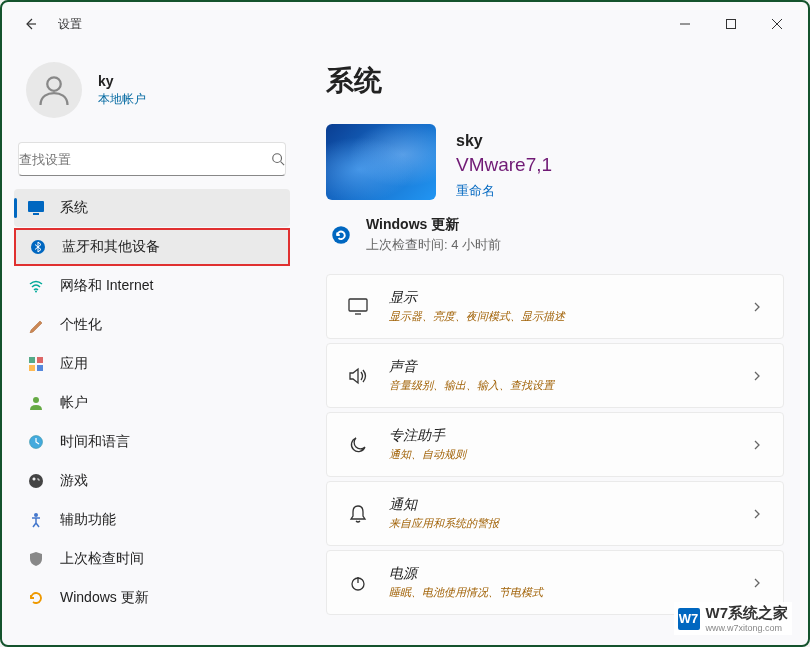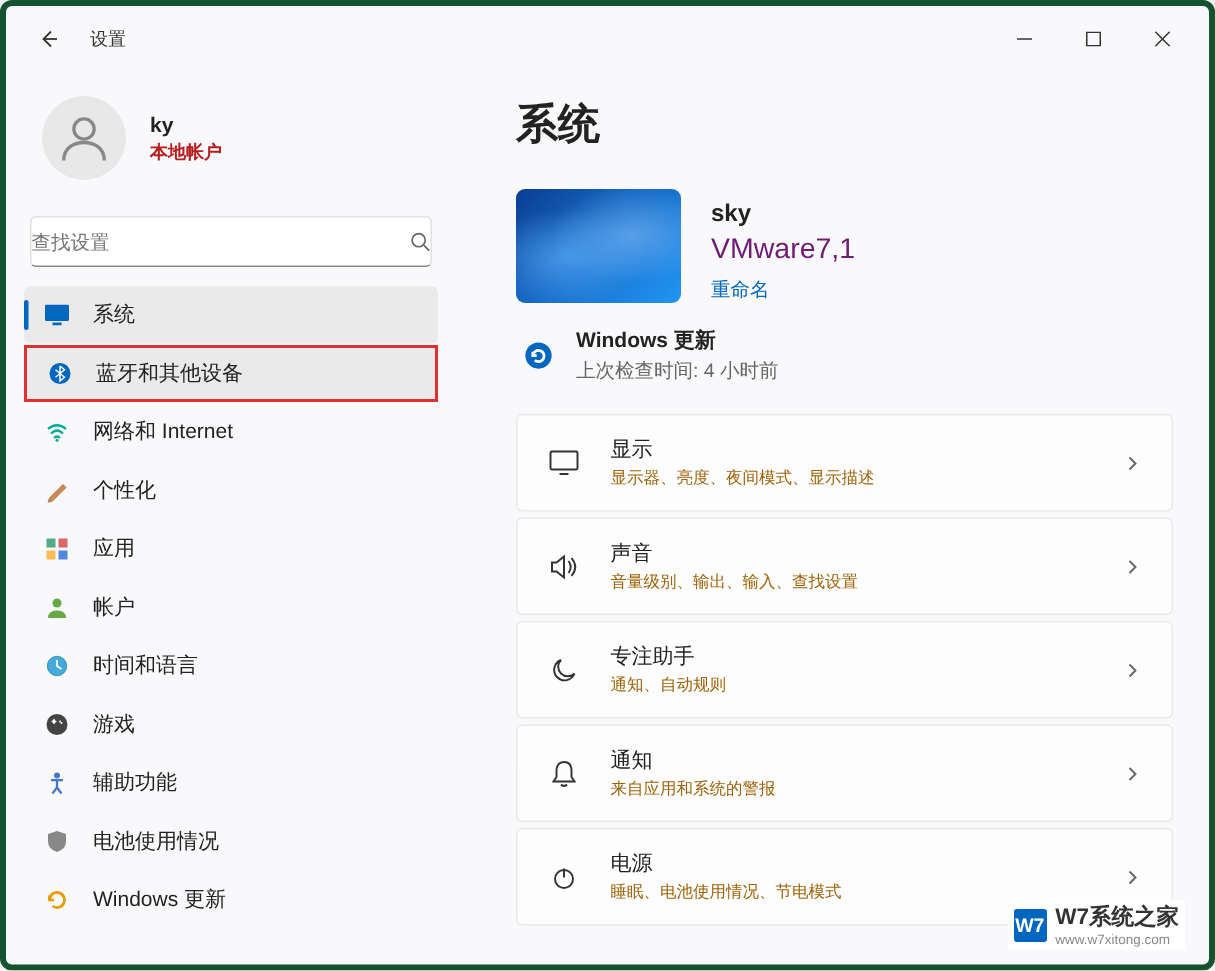--- a/index.html
+++ b/index.html
@@ -1,33 +1,33 @@
 <!DOCTYPE html>
 <html><head>
   <meta charset="utf-8">
   <style>
     * { margin: 0; padding: 0; box-sizing: border-box; font-family: "Segoe UI", "Microsoft YaHei", sans-serif; }
     body { background: #f3f3f3; width: 810px; height: 647px; overflow: hidden; position: relative; }
     
-    .window { background: #f9f9fb; width: 810px; height: 647px; border: 4px solid #14532d; border-radius: 8px; position: relative; }
+    .window { background: #f9f9fb; width: 810px; height: 647px; border: 2px solid #14532d; border-radius: 8px; position: relative; }
     
     .titlebar { height: 44px; display: flex; align-items: center; padding: 0 8px; }
     .back-btn { width: 40px; height: 40px; display: flex; align-items: center; justify-content: center; cursor: pointer; border-radius: 4px; }
     .app-title { font-size: 12px; margin-left: 8px; color: #333; }
     .window-controls { margin-left: auto; display: flex; }
     .win-ctrl { width: 46px; height: 32px; display: flex; align-items: center; justify-content: center; cursor: pointer; }
     
-    .content-area { display: flex; height: calc(100% - 44px); gap: 16px; }
+    .content-area { display: flex; height: calc(100% - 44px); }
     
     .sidebar { width: 300px; padding: 0 12px; display: flex; flex-direction: column; }
     
     .user-section { display: flex; align-items: center; padding: 16px 12px 24px; }
     .avatar { width: 56px; height: 56px; border-radius: 50%; background: #e8e8e8; display: flex; align-items: center; justify-content: center; margin-right: 16px; }
     .user-name { font-size: 14px; font-weight: 600; color: #222; }
-    .user-type { font-size: 12px; color: #b91c1c; margin-top: 2px; font-weight: bold; }
+    .user-type { font-size: 12px; color: #0369a1; margin-top: 2px; }
     
     .search-box { background: white; border: 1px solid #e0e0e0; border-bottom: 1px solid #888; border-radius: 4px; height: 34px; display: flex; align-items: center; padding: 0 0; margin: 0 4px 12px; }
     .search-input { border: none; outline: none; flex: 1; font-size: 13px; background: transparent; }
     .search-icon { color: #666; }
     
     .nav-list { flex: 1; overflow-y: auto; }
     .nav-item { display: flex; align-items: center; height: 38px; padding: 0 12px; border-radius: 4px; cursor: pointer; margin: 1px 0; position: relative; }
     .nav-item.active { background: #eaeaea; }
     .nav-item.active::before { content: ''; position: absolute; left: 0; top: 9px; bottom: 9px; width: 3px; background: #0067c0; border-radius: 2px; }
     .nav-item.highlighted { border: 2px solid #e03030; background: #eaeaea; border-radius: 0; }
@@ -42,21 +42,21 @@
     .device-thumb::after { content: ''; position: absolute; inset: 0; background: radial-gradient(ellipse at 30% 60%, rgba(100,180,255,0.6), transparent 50%), radial-gradient(ellipse at 70% 40%, rgba(150,200,255,0.5), transparent 50%); }
     .device-name { font-size: 16px; font-weight: 600; color: #222; }
     .device-model { font-size: 19px; color: #701a75; margin-top: 4px; }
     .rename-link { font-size: 13px; color: #0067c0; margin-top: 6px; cursor: pointer; display: inline-block; }
     
     .update-section { display: flex; align-items: center; padding: 4px 0 20px; }
     .update-icon { width: 22px; height: 22px; margin-right: 14px; display: flex; align-items: center; justify-content: center; margin-left: 4px;}
     .update-title { font-size: 14px; font-weight: 600; color: #222; }
     .update-sub { font-size: 13px; color: #666; margin-top: 2px; }
     
-    .settings-list { display: flex; flex-direction: column; gap: 4px; }
+    .settings-list { display: flex; flex-direction: column; gap: 4px; font-style: italic; }
     .setting-row { background: #fdfdfd; border: 1px solid #eaeaea; border-radius: 4px; padding: 14px 20px; display: flex; align-items: center; cursor: pointer; }
     .row-icon { width: 22px; height: 22px; display: flex; align-items: center; justify-content: center; margin-right: 20px; flex-shrink: 0; color: #333; }
     .row-text { flex: 1; }
     .row-title { font-size: 14px; color: #222; }
     .row-sub { font-size: 11px; color: #a16207; margin-top: 2px; }
     .row-chevron { color: #666; }
     
     .watermark { position: absolute; right: 16px; bottom: 10px; display: flex; align-items: center; font-size: 15px; font-weight: 600; color: #333; background: rgba(255,255,255,0.9); padding: 2px 4px;}
     .watermark-icon { width: 22px; height: 22px; background: #0067c0; color: white; display: flex; align-items: center; justify-content: center; font-size: 13px; font-weight: bold; border-radius: 2px; margin-right: 6px; }
   </style>
@@ -196,21 +196,21 @@
               </svg>
             </span>
           <span class="nav-label">辅助功能</span>
         </div>
         <div class="nav-item">
           <span class="nav-icon">
               <svg width="16" height="16" viewBox="0 0 16 16">
                 <path d="M8 1 L14 3 V8 Q14 13 8 15 Q2 13 2 8 V3 Z" fill="#888"></path>
               </svg>
             </span>
-          <span class="nav-label">电池使用情况</span>
+          <span class="nav-label">上次检查时间</span>
         </div>
         <div class="nav-item">
           <span class="nav-icon">
               <svg width="16" height="16" viewBox="0 0 16 16">
                 <path d="M3 8 A5 5 0 1 1 5 12" stroke="#e90" stroke-width="1.8" fill="none"></path>
                 <path d="M3 5 L3 8 L6 8" stroke="#e90" stroke-width="1.8" fill="none"></path>
               </svg>
             </span>
           <span class="nav-label">Windows 更新</span>
         </div>

